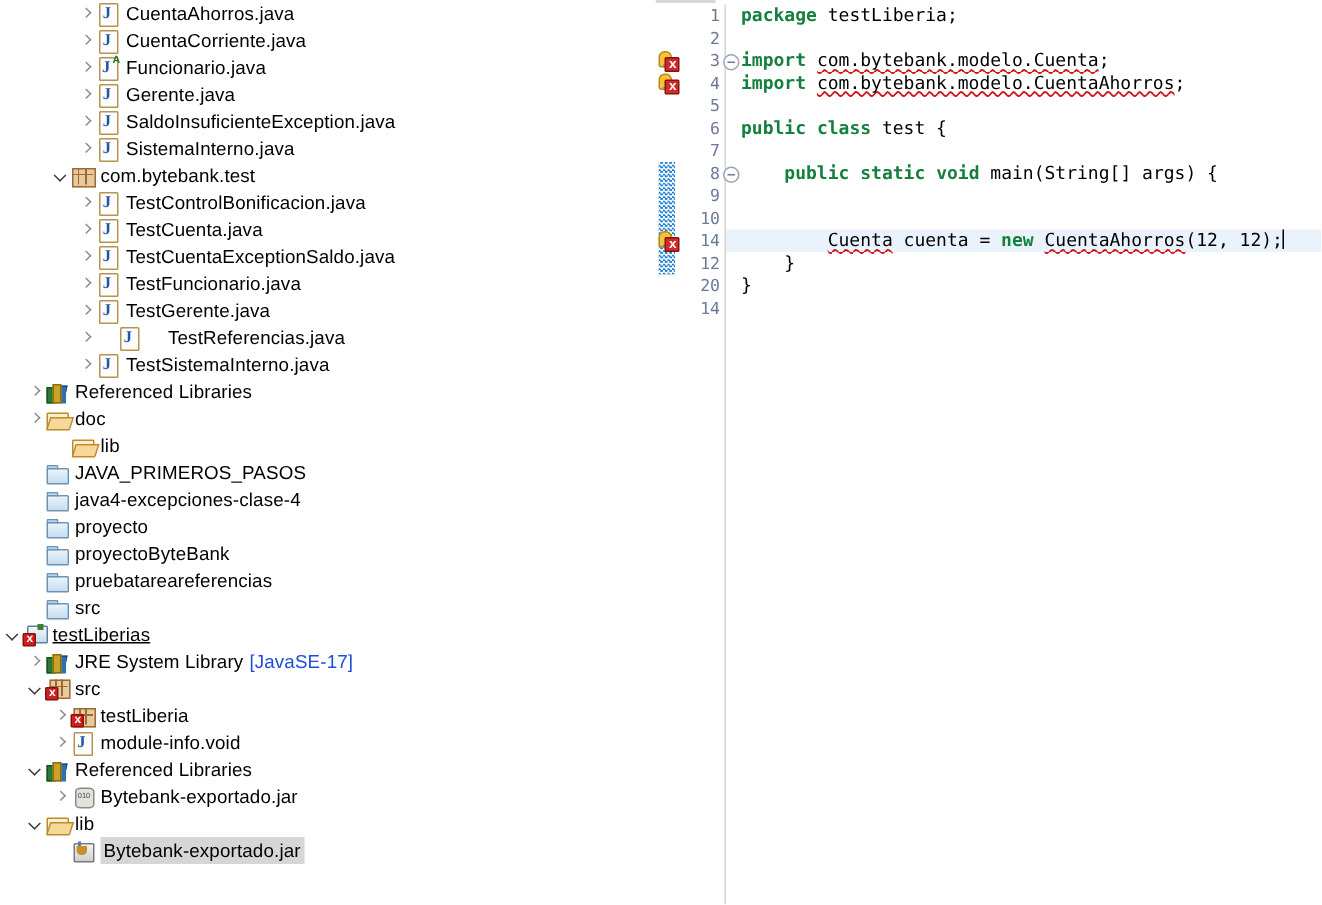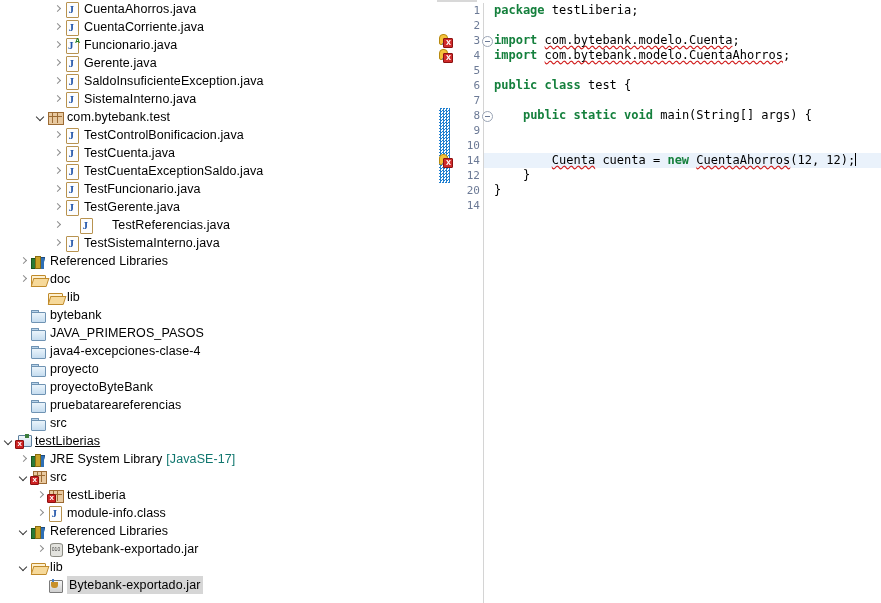--- a/index.html
+++ b/index.html
@@ -72,21 +72,21 @@
     width: 16px; height: 16px;
     flex: 0 0 16px;
     margin-right: 4px;
     position: relative;
   }
   .lbl {
     flex: 0 0 auto;
     color: #000;
     letter-spacing: 0.1px;
   }
-  .jre-suffix { color: #0f766e; margin-left: 4px; margin-top: 26px; }
+  .jre-suffix { color: #1d4ed8; margin-left: 4px; margin-top: 26px; }
 
   
   
   .ic-java::before {
     content:"";
     position:absolute; left:2px; top:1px;
     width:11px; height:14px;
     background:#fdfdfd;
     border:1px solid #b89350;
     border-radius:1px;
@@ -555,25 +555,20 @@
           <span class="lbl">doc</span>
         </div>
         <div class="row" style="padding-left: 36px;">
           <span class="twisty none"></span>
           <span class="ico ic-folder-open"></span>
           <span class="lbl">lib</span>
         </div>
         <div class="row" style="padding-left: 19px;">
           <span class="twisty none"></span>
           <span class="ico ic-folder"></span>
-          <span class="lbl">bytebank</span>
-        </div>
-        <div class="row" style="padding-left: 19px;">
-          <span class="twisty none"></span>
-          <span class="ico ic-folder"></span>
           <span class="lbl">JAVA_PRIMEROS_PASOS</span>
         </div>
         <div class="row" style="padding-left: 19px;">
           <span class="twisty none"></span>
           <span class="ico ic-folder"></span>
           <span class="lbl">java4-excepciones-clase-4</span>
         </div>
         <div class="row" style="padding-left: 19px;">
           <span class="twisty none"></span>
           <span class="ico ic-folder"></span>
@@ -618,21 +613,21 @@
         <div class="row" style="padding-left: 36px;">
           <span class="twisty closed"></span>
           <span class="ico ic-pkgerr">
             <span class="err"></span>
           </span>
           <span class="lbl">testLiberia</span>
         </div>
         <div class="row" style="padding-left: 36px;">
           <span class="twisty closed"></span>
           <span class="ico ic-java"></span>
-          <span class="lbl">module-info.class</span>
+          <span class="lbl">module-info.void</span>
         </div>
         <div class="row" style="padding-left: 19px;">
           <span class="twisty open"></span>
           <span class="ico ic-libs">
             <span class="bk3"></span>
           </span>
           <span class="lbl">Referenced Libraries</span>
         </div>
         <div class="row" style="padding-left: 36px;">
           <span class="twisty closed"></span>

